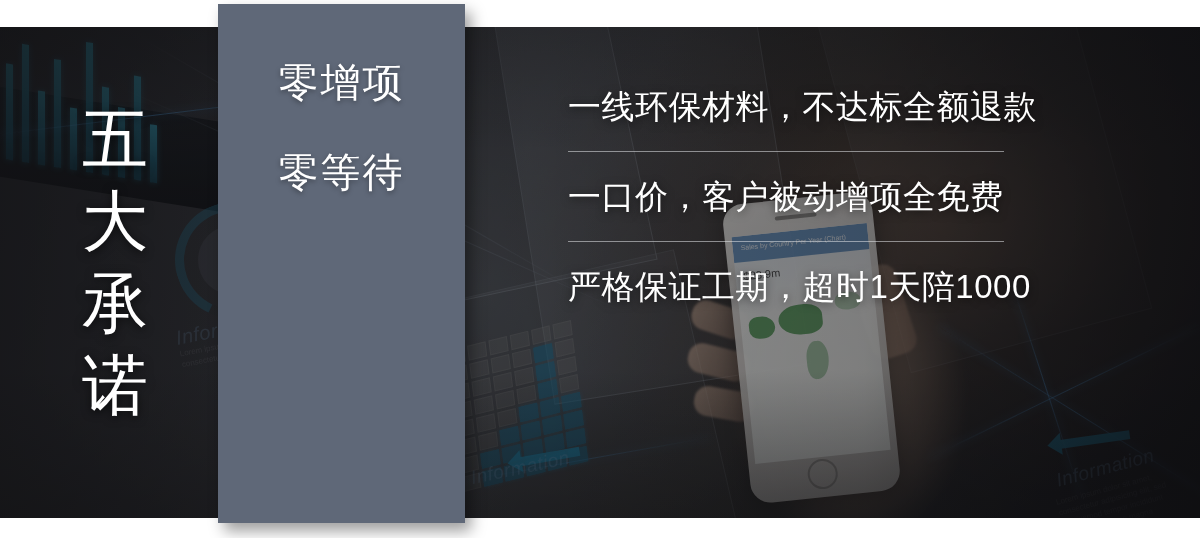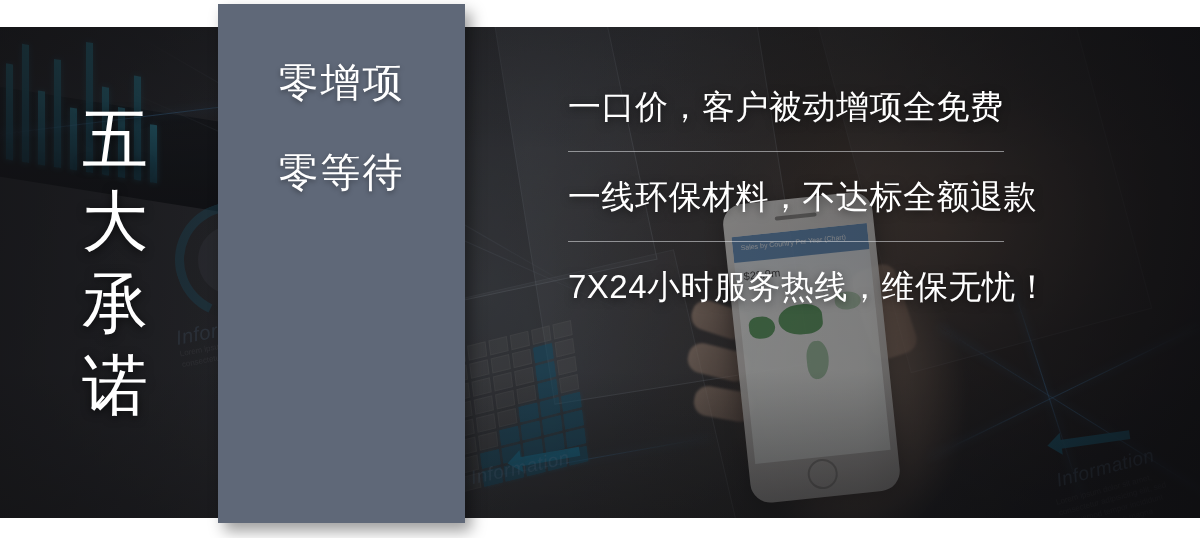--- a/index.html
+++ b/index.html
@@ -409,23 +409,23 @@
 
   <div class="panel">
     <div class="panel-list">
       <div class="panel-item">零增项</div>
       <div class="panel-item">零等待</div>
     </div>
   </div>
 
   <div class="promises">
     <div class="promise-row">
+      <span class="promise-text">一线环保材料，不达标全额退款</span>
+    </div>
+    <div class="promise-row">
       <span class="promise-text">一口价，客户被动增项全免费</span>
     </div>
     <div class="promise-row">
-      <span class="promise-text">一线环保材料，不达标全额退款</span>
-    </div>
-    <div class="promise-row">
-      <span class="promise-text">7X24小时服务热线，维保无忧！</span>
+      <span class="promise-text">严格保证工期，超时1天陪1000</span>
     </div>
   </div>
 
 </div>
 
 </body></html>

